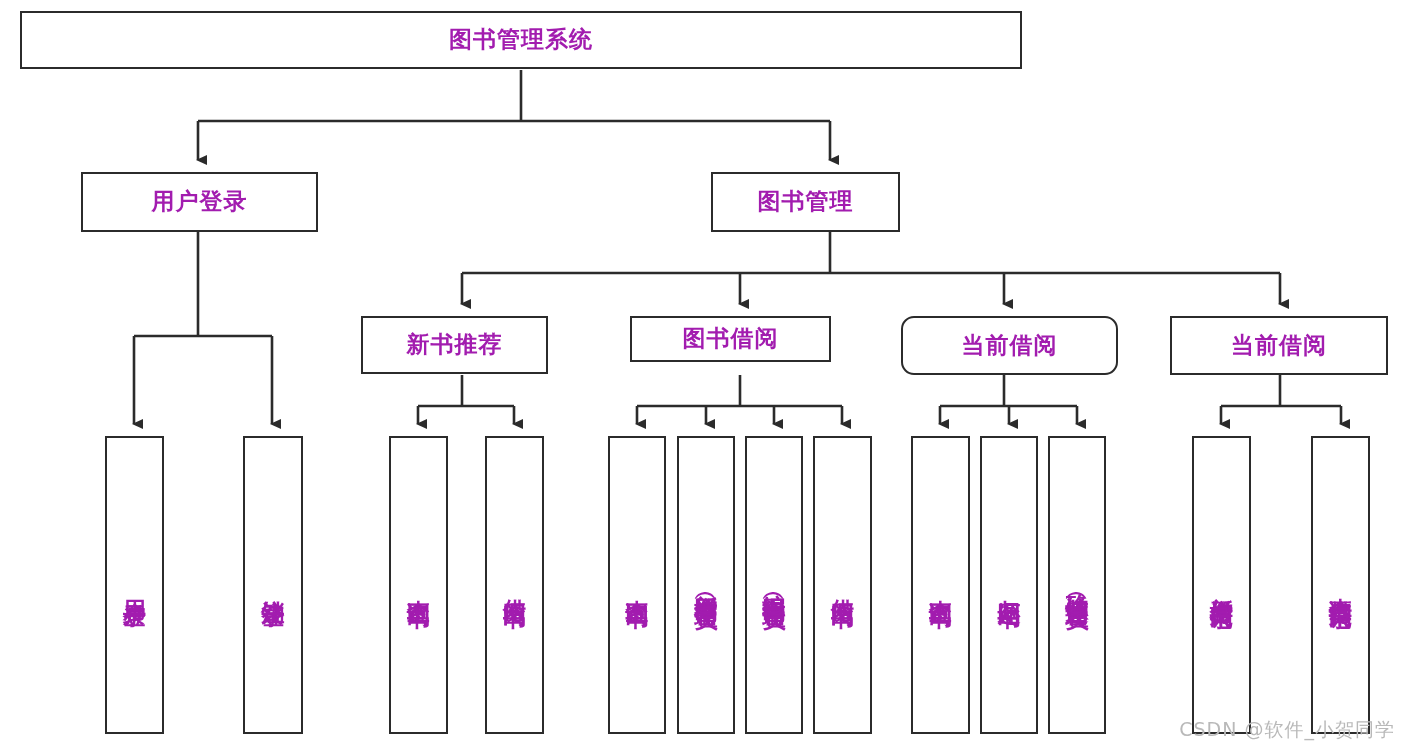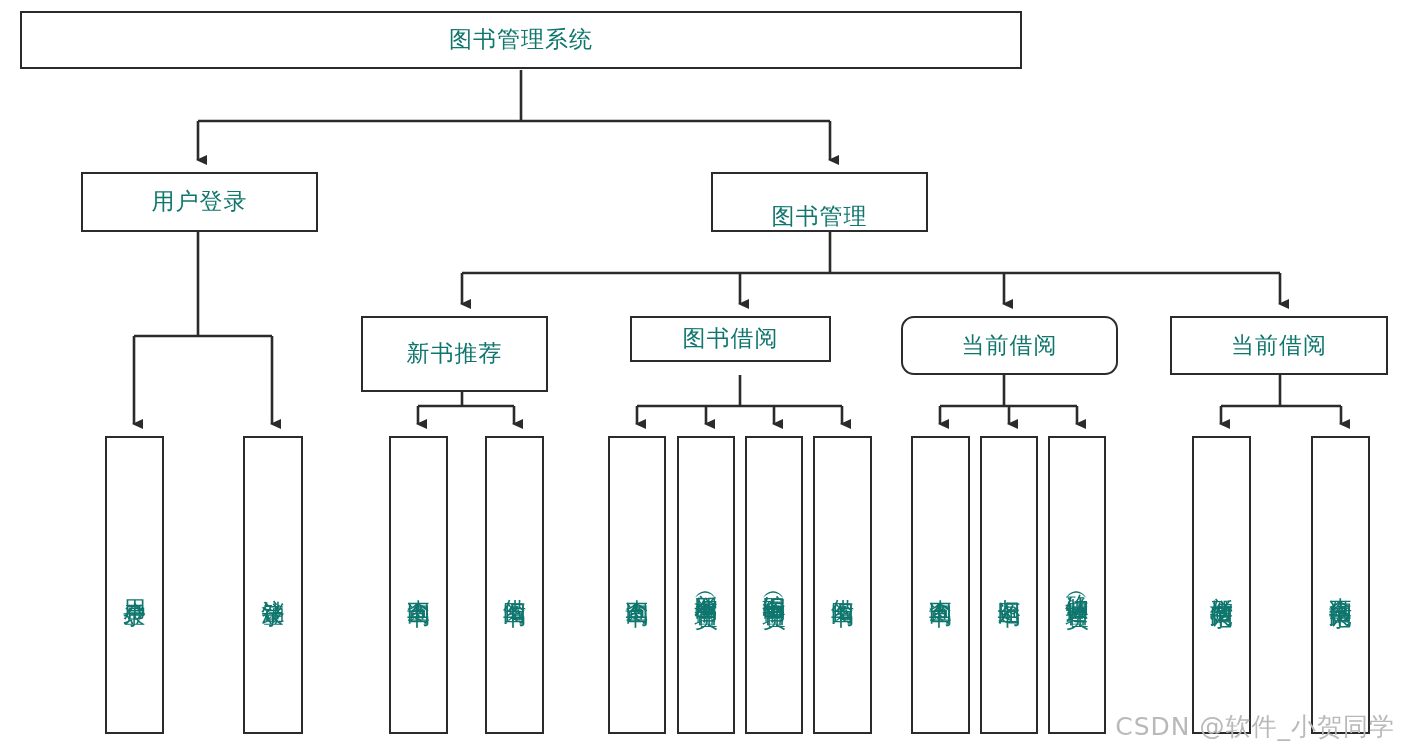--- a/index.html
+++ b/index.html
@@ -16,22 +16,23 @@
   }
   .layer-svg{position:absolute;left:0;top:0;width:1405px;height:747px;pointer-events:none;}
   .node{
     position:absolute;
     box-sizing:border-box;
     background:#ffffff;
     border:2px solid #2b2b2b;
     display:flex;
     align-items:center;
     justify-content:center;
-    color:#0f766e;
+    color:#a21caf;
     line-height:1.18;
+    font-weight:bold;
   }
   .node.horiz{
     font-size:23px;
     letter-spacing:1px;
   }
   .node.vert{
     font-size:23px;
     writing-mode:vertical-rl;
     text-orientation:upright;
     letter-spacing:2px;
@@ -42,21 +43,21 @@
   }
   .node.vert > span{
     writing-mode:vertical-rl;
     text-orientation:upright;
     display:block;
     max-height:100%;
   }
   .watermark{
     position:absolute;
     right:10px;bottom:4px;
-    font-size:25px;
+    font-size:19px;
     color:#b9b9b9;
     letter-spacing:1px;
     white-space:nowrap;
     font-family:"DejaVu Sans","Liberation Sans",sans-serif;
   }
 </style>
 </head>
 <body>
 
 <div id="diagram">
@@ -111,25 +112,25 @@
     </g>
   </svg>
 
   <div class="node horiz" style="left:20px;top:11px;width:1002px;height:58px;">
     <span>图书管理系统</span>
   </div>
 
   <div class="node horiz" style="left:81px;top:172px;width:237px;height:60px;">
     <span>用户登录</span>
   </div>
-  <div class="node horiz" style="left:711px;top:172px;width:217px;height:60px;align-items:flex-end;">
+  <div class="node horiz" style="left:711px;top:172px;width:189px;height:60px;">
     <span>图书管理</span>
   </div>
 
-  <div class="node horiz" style="left:361px;top:316px;width:187px;height:76px;">
+  <div class="node horiz" style="left:361px;top:316px;width:187px;height:58px;">
     <span>新书推荐</span>
   </div>
   <div class="node horiz" style="left:630px;top:316px;width:201px;height:46px;">
     <span>图书借阅</span>
   </div>
   <div class="node horiz" style="left:901px;top:316px;width:217px;height:59px;border-radius:13px;">
     <span>当前借阅</span>
   </div>
   <div class="node horiz" style="left:1170px;top:316px;width:218px;height:59px;">
     <span>当前借阅</span>

